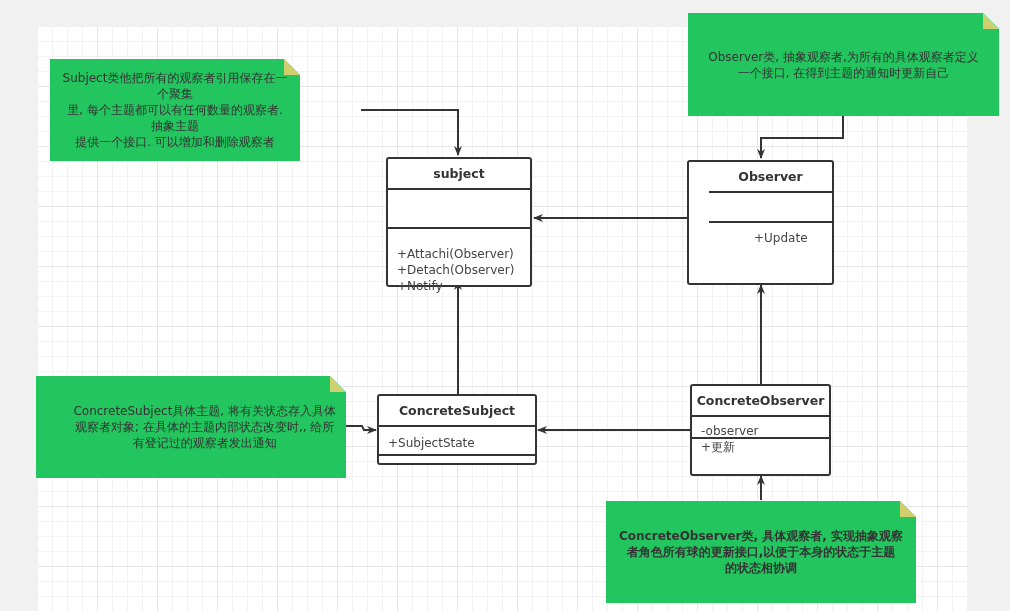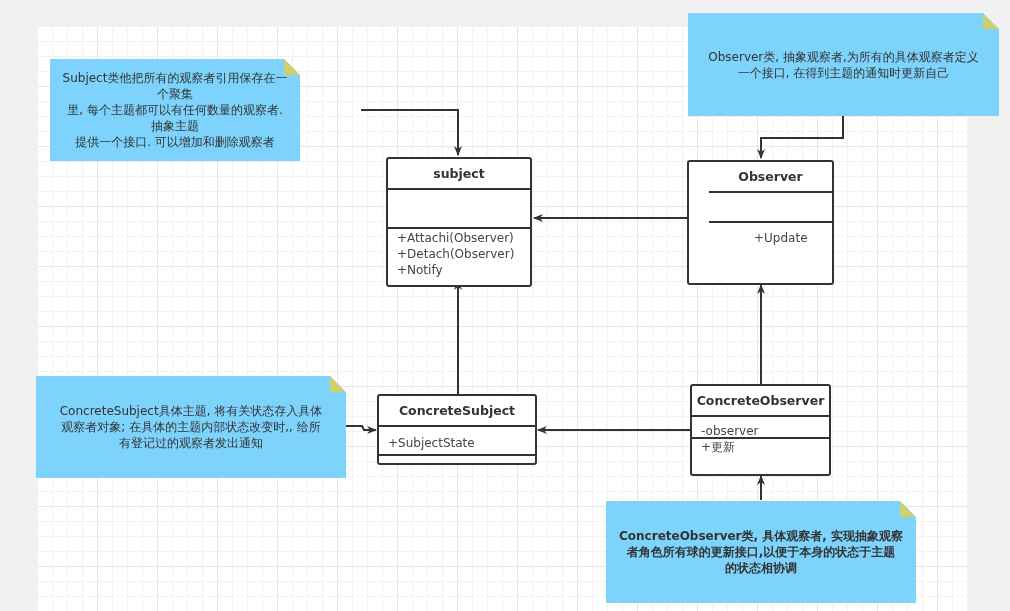--- a/index.html
+++ b/index.html
@@ -15,21 +15,21 @@
     background-image:
       linear-gradient(to right, #e6e6e6 1px, transparent 1px),
       linear-gradient(to bottom, #e6e6e6 1px, transparent 1px),
       linear-gradient(to right, #f2f2f2 1px, transparent 1px),
       linear-gradient(to bottom, #f2f2f2 1px, transparent 1px);
     background-size: 60px 60px, 60px 60px, 15px 15px, 15px 15px;
     background-position: -1px -1px, -1px -1px, -1px -1px, -1px -1px;
   }
   svg.edges { position: absolute; left: 0; top: 0; width: 1010px; height: 611px; overflow: visible; }
   .note {
-    position: absolute; background: #7dd3fc;
+    position: absolute; background: #22c55e;
     display: flex; align-items: center; justify-content: center; text-align: center;
     font-size: 12px; line-height: 16px; color: #333; box-sizing: border-box; padding: 0 10px;
     clip-path: polygon(0 0, calc(100% - 16px) 0, 100% 16px, 100% 100%, 0 100%);
   }
   .note .fold {
     position: absolute; right: 0; top: 0; width: 16px; height: 16px;
     background: linear-gradient(45deg, #cfcf6e 50%, transparent 50%);
   }
   .note .txt { white-space: pre-line; }
   .uml {
@@ -80,38 +80,38 @@
 里, 每个主题都可以有任何数量的观察者. 抽象主题
 提供一个接口. 可以增加和删除观察者</span>
 </div>
 
 <div class="note" style="left:688px;top:13px;width:311px;height:103px;">
   <span class="fold"></span>
   <span class="txt">Observer类, 抽象观察者,为所有的具体观察者定义
 一个接口, 在得到主题的通知时更新自己</span>
 </div>
 
-<div class="note" style="left:36px;top:376px;width:310px;height:102px;">
+<div class="note" style="left:36px;top:376px;width:310px;height:102px;justify-content:flex-end;">
   <span class="fold"></span>
   <span class="txt">ConcreteSubject具体主题, 将有关状态存入具体
 观察者对象; 在具体的主题内部状态改变时,, 给所
 有登记过的观察者发出通知</span>
 </div>
 
 <div class="note" style="left:606px;top:501px;width:310px;height:102px;font-weight:bold;">
   <span class="fold"></span>
   <span class="txt">ConcreteObserver类, 具体观察者, 实现抽象观察
 者角色所有球的更新接口,以便于本身的状态于主题
 的状态相协调</span>
 </div>
 
 <div class="uml" style="left:386px;top:157px;width:146px;height:130px;">
   <div class="title" style="height:31px;">subject</div>
   <div class="sect" style="height:39px;"></div>
-  <div class="sect last" style="padding-top:1px;">
+  <div class="sect last" style="padding-top:17px;">
     <div class="line">+Attachi(Observer)</div>
     <div class="line">+Detach(Observer)</div>
     <div class="line">+Notify</div>
   </div>
 </div>
 
 <div class="uml" style="left:687px;top:160px;width:147px;height:125px;padding-left:20px;">
   <div class="title" style="height:31px;">Observer</div>
   <div class="sect" style="height:30px;"></div>
   <div class="sect last" style="padding-top:7px;margin-left:36px;">

